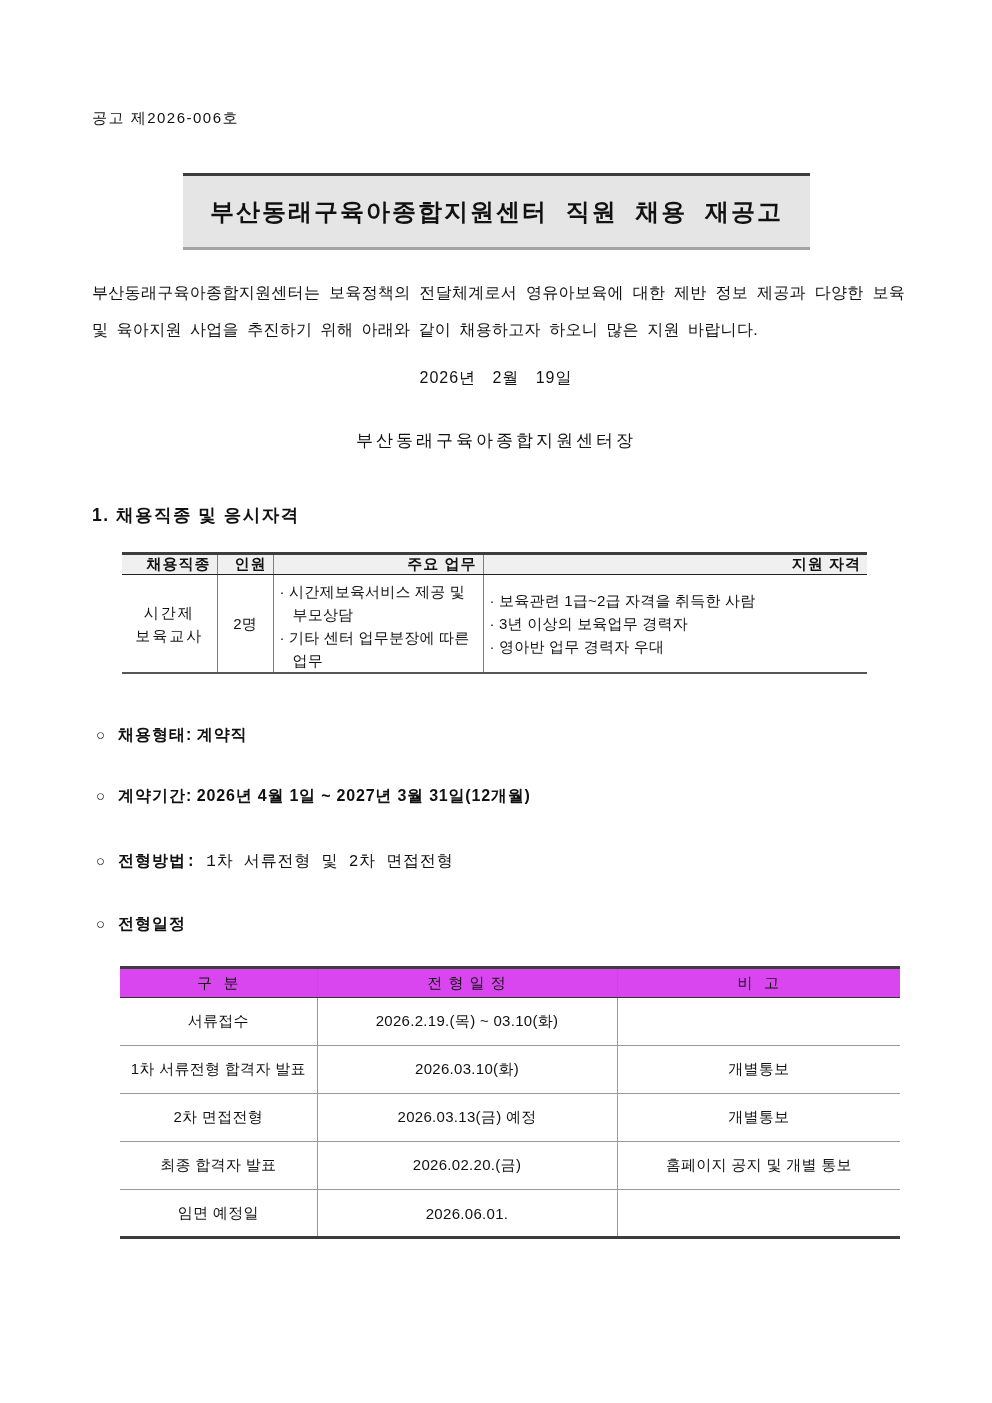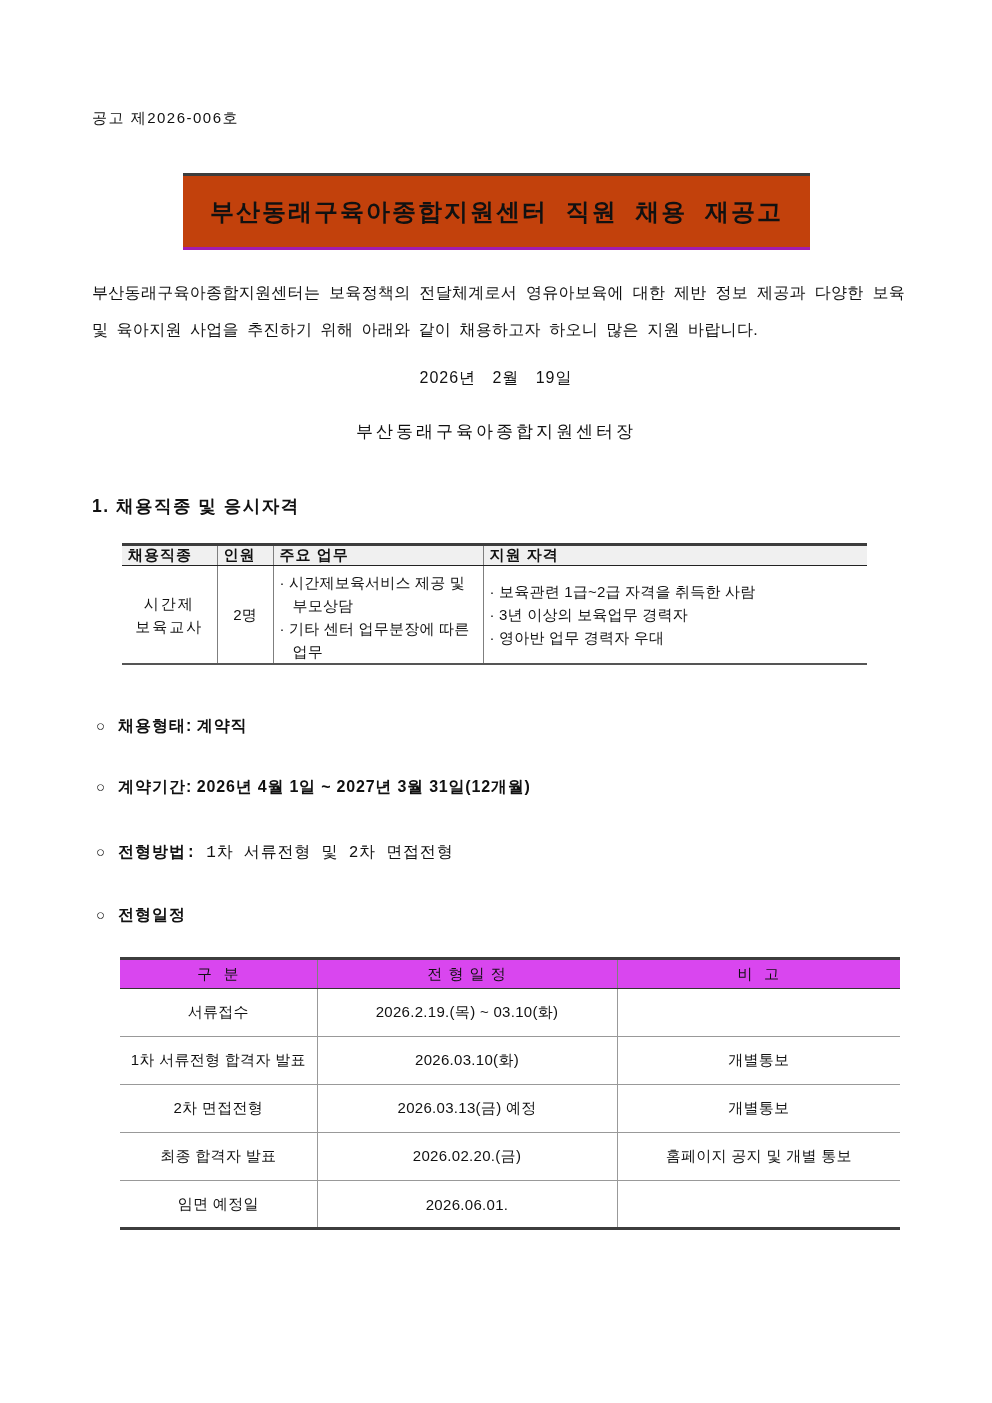--- a/index.html
+++ b/index.html
@@ -7,42 +7,42 @@
     width:992px;height:1403px;
     font-family:"Liberation Sans","DejaVu Sans",sans-serif;
     color:#111111;position:relative;overflow:hidden;
   }
   .page{padding-top:108px;}
 
   .announce-no{margin-left:92px;font-size:15px;letter-spacing:1.5px;line-height:20px;}
 
   .title-box{
     margin:45px 0 0 183px;width:627px;box-sizing:border-box;
-    background:#c2410c;
-    border-top:3px solid #3d3d3d;border-bottom:3px solid #a21caf;
+    background:#e5e5e5;
+    border-top:3px solid #3d3d3d;border-bottom:3px solid #a3a3a3;
     text-align:center;padding:20px 0 19px 0;
   }
   .title-box .title{font-size:24px;font-weight:bold;letter-spacing:2px;word-spacing:9px;}
 
   .intro{
     margin:24px 87px 0 92px;font-size:16px;line-height:37px;
     text-align:justify;letter-spacing:0.3px;word-spacing:3.5px;
   }
 
   .date-line{margin-top:20px;text-align:center;font-size:16px;white-space:pre;letter-spacing:1px;line-height:20px;}
-  .issuer-line{margin-top:33px;text-align:center;font-size:17px;letter-spacing:3px;line-height:22px;}
+  .issuer-line{margin-top:42px;text-align:center;font-size:17px;letter-spacing:3px;line-height:22px;}
 
   .sec-heading{margin:52px 0 0 92px;font-size:17.5px;font-weight:bold;letter-spacing:1.5px;line-height:22px;}
 
   table{border-collapse:collapse;table-layout:fixed;font-size:15px;}
   th,td{padding:0 6px;box-sizing:border-box;}
 
   .t1{margin:26px 0 0 122px;width:745px;border-top:3px solid #3d3d3d;border-bottom:2px solid #555555;}
   .t1 th{
-    background:#f0f0f0;font-weight:bold;height:16px;text-align:left;
+    background:#f0f0f0;font-weight:bold;height:16px;text-align:right;
     border-left:1px solid #7f7f7f;border-right:1px solid #7f7f7f;
     border-bottom:1px solid #222222;letter-spacing:1px;
   }
   .t1 td{
     height:95px;border:1px solid #7f7f7f;line-height:23px;letter-spacing:0.2px;
   }
   .t1 th:first-child,.t1 td:first-child{border-left:none;}
   .t1 th:last-child,.t1 td:last-child{border-right:none;}
   .t1 .job-cell{text-align:center;white-space:pre-line;letter-spacing:2px;}
   .t1 .count-cell{text-align:center;}

